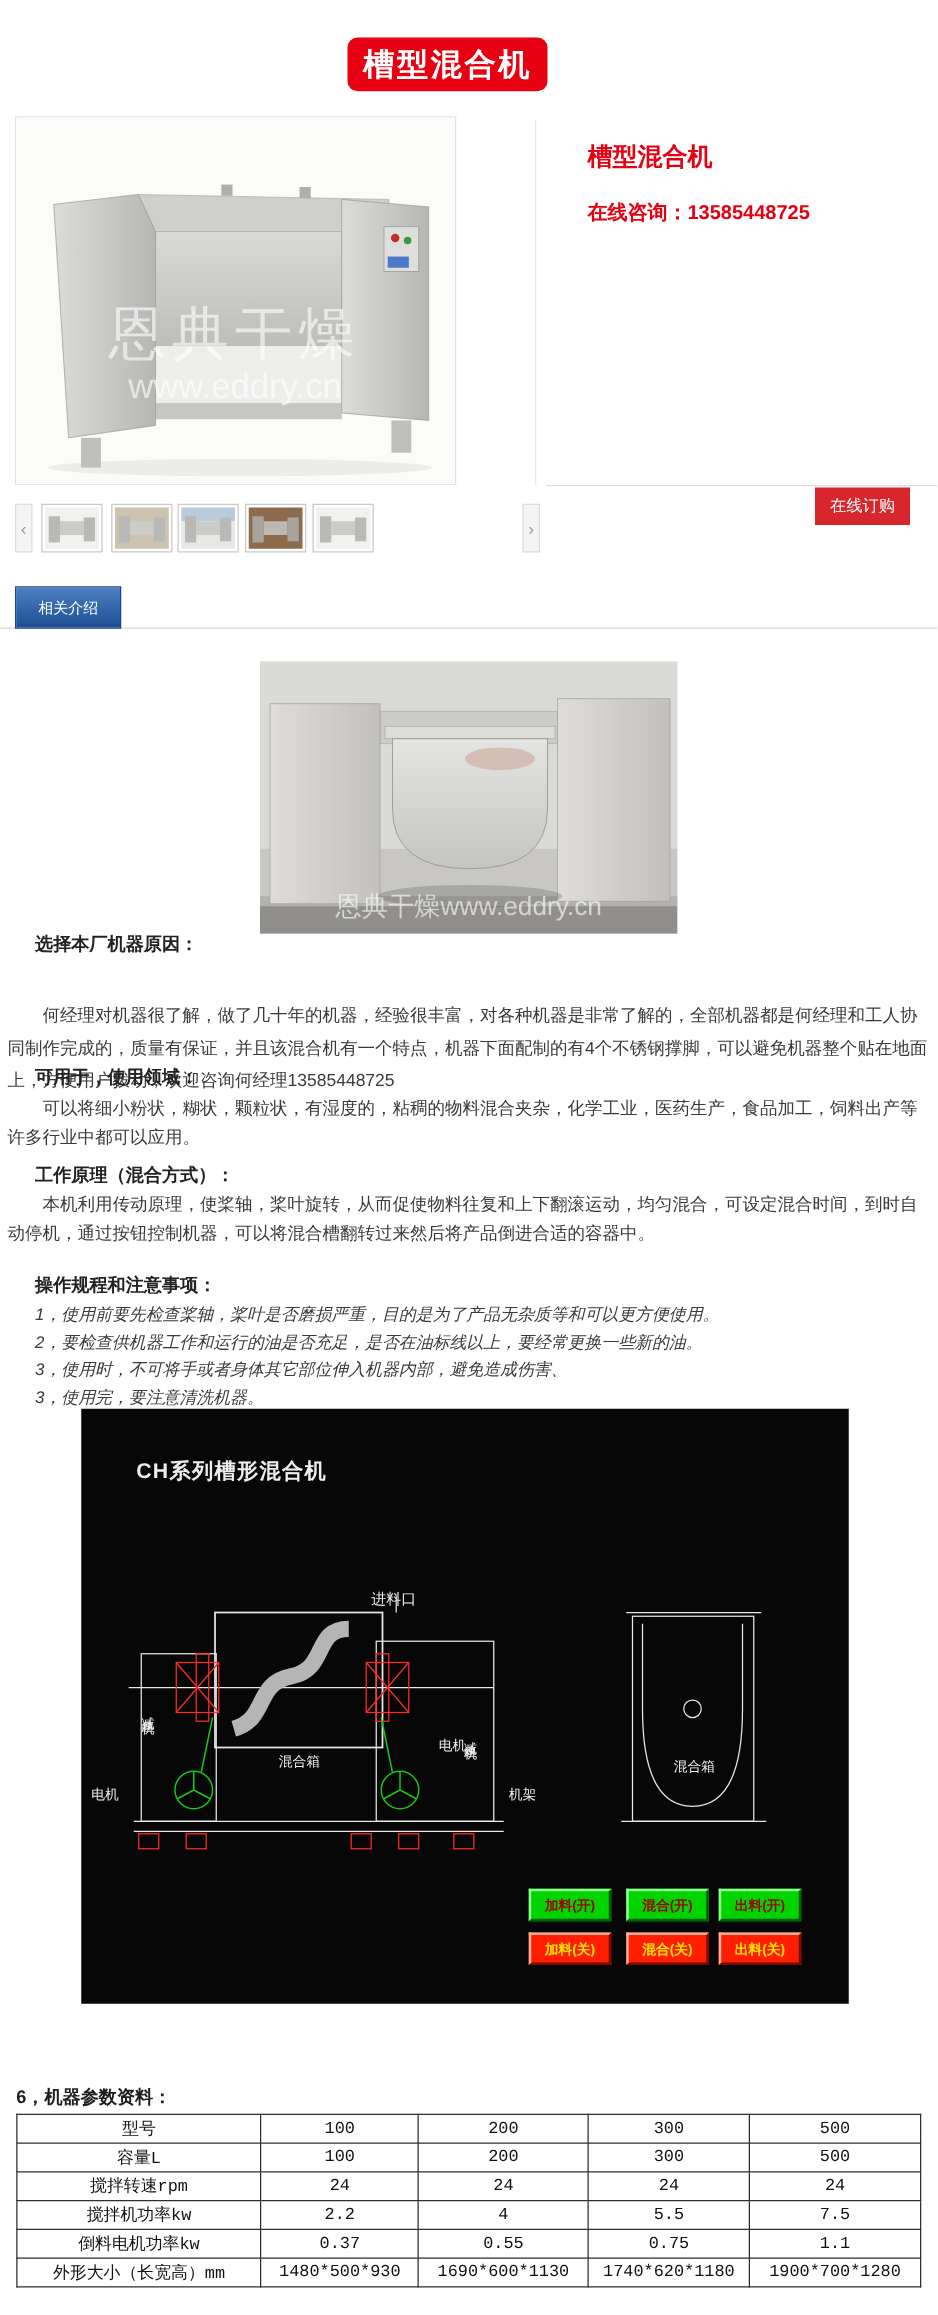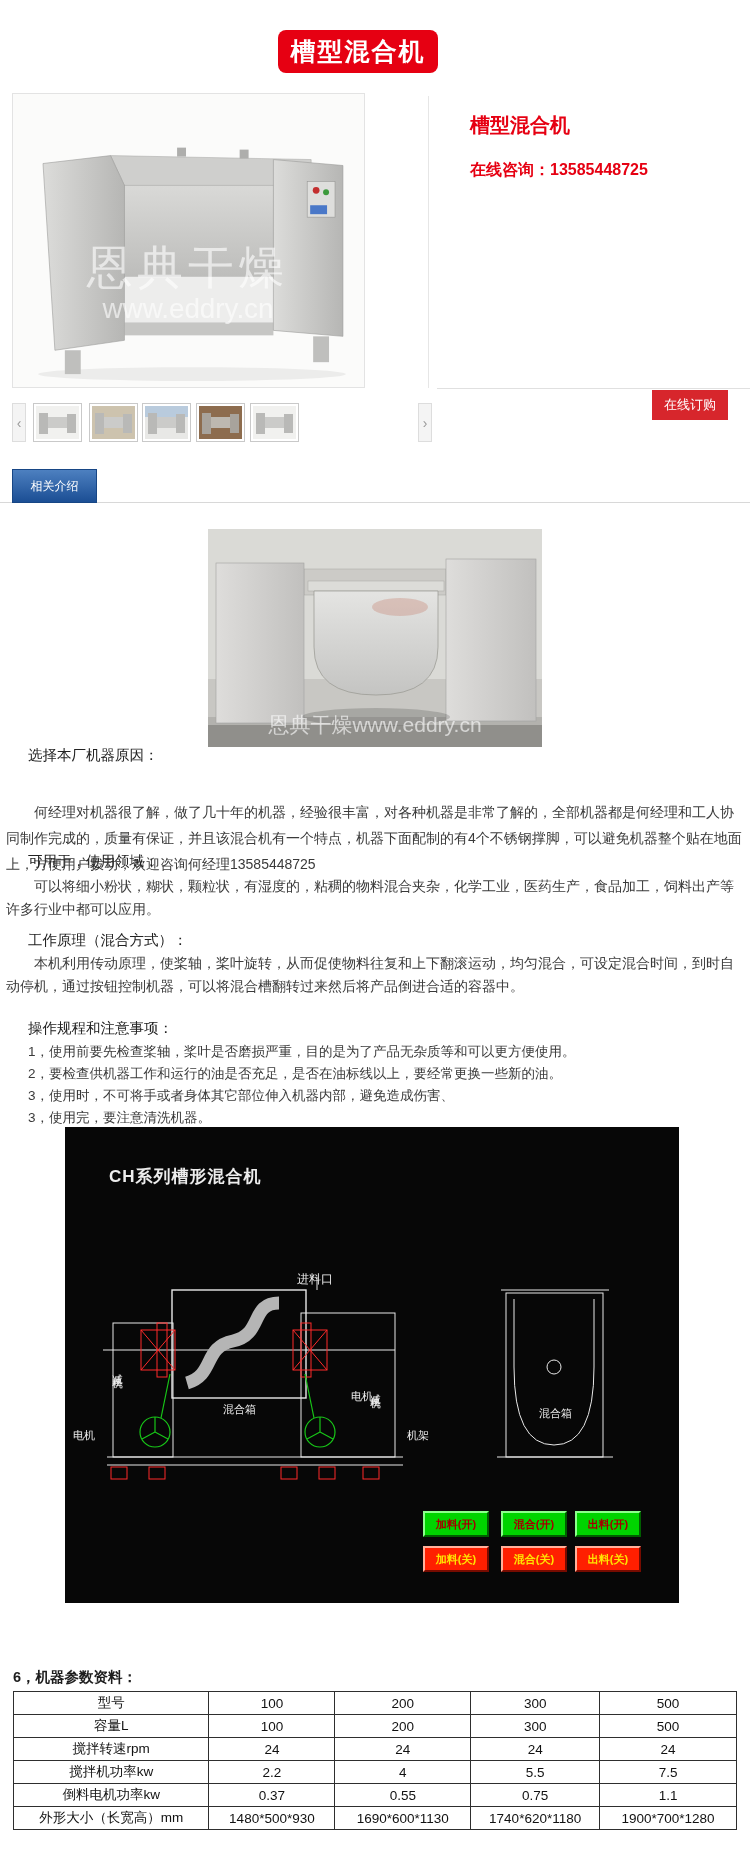--- a/index.html
+++ b/index.html
@@ -45,27 +45,27 @@
   .tab-line{position:absolute;left:0;top:502px;width:750px;height:1px;background:#d8d8d8;}
   .tab{position:absolute;left:12px;top:469px;width:85px;height:34px;color:#fff;font-size:12px;
     display:flex;align-items:center;justify-content:center;cursor:pointer;
     background:linear-gradient(var(--tab-blue-top),var(--tab-blue-bottom));border:1px solid #174685;}
 
   
   .big-photo{position:absolute;left:208px;top:529px;width:334px;height:218px;}
   .big-photo svg{display:block;width:100%;height:100%;}
 
   
-  .sec-h{position:absolute;left:28px;font-size:14.5px;font-weight:normal;color:#222;}
+  .sec-h{position:absolute;left:28px;font-size:14.5px;font-weight:bold;color:#222;}
   .sec-p{position:absolute;left:6px;width:738px;font-size:14px;color:#3a3a3a;text-indent:2em;}
   .h1{top:746px;} .p1{top:799px;line-height:26px;}
   .h2{top:852px;} .p2{top:875px;line-height:23px;}
   .h3{top:931px;} .p3{top:952px;line-height:23px;}
   .h4{top:1019px;}
-  .ops{position:absolute;left:28px;top:1041px;width:716px;list-style:none;}
+  .ops{position:absolute;left:28px;top:1041px;width:716px;list-style:none;font-style:italic;}
   .ops li{font-size:13.5px;color:#3a3a3a;line-height:21px;margin-bottom:1px;}
 
   
   .cad{position:absolute;left:65px;top:1127px;width:614px;height:476px;background:#070707;}
   .cad svg{position:absolute;left:0;top:0;width:614px;height:476px;}
   .cad-title{position:absolute;left:44px;top:38px;color:#ededed;font-size:17px;letter-spacing:1px;font-weight:bold;}
   .cad-lbl{position:absolute;color:#ededed;font-size:11px;white-space:nowrap;}
   .cad-vert{writing-mode:vertical-rl;letter-spacing:2px;font-size:10.5px;}
   .lbl-feed{left:232px;top:144px;font-size:12px;}
   .lbl-red-l{left:46px;top:238px;} .lbl-red-r{left:304px;top:258px;}
@@ -76,21 +76,21 @@
   .cad-btn{position:absolute;width:66px;height:26px;font-size:11px;font-weight:bold;
     display:flex;align-items:center;justify-content:center;}
   .btn-on{background:var(--cad-green);border:2px solid;border-color:#8cff8c #005f00 #005f00 #8cff8c;color:#a40000;}
   .btn-off{background:var(--cad-red);border:2px solid;border-color:#ffb09a #770b00 #770b00 #ffb09a;color:#ffe300;}
   .bc1{left:358px;} .bc2{left:436px;} .bc3{left:510px;}
   .br1{top:384px;} .br2{top:419px;}
 
   
   .spec-caption{position:absolute;left:13px;top:1668px;font-size:14.5px;font-weight:bold;color:#1d1d1d;}
   .spec-table{position:absolute;left:13px;top:1691px;width:724px;border-collapse:collapse;
-    font-size:13.5px;color:#111;}
+    font-size:13.5px;color:#111;font-family:Liberation Mono, monospace;}
   .spec-table td{border:1.5px solid #2e2e2e;text-align:center;height:23px;padding:1px 2px;}
   .spec-table .c0{width:196px;} .spec-table .c1{width:126px;} .spec-table .c2{width:136px;}
   .spec-table .c3{width:129px;} .spec-table .c4{width:137px;}
 
   .wm{fill:#fff;opacity:.62;}
 </style>
 </head>
 <body>
 
 <div class="page">

